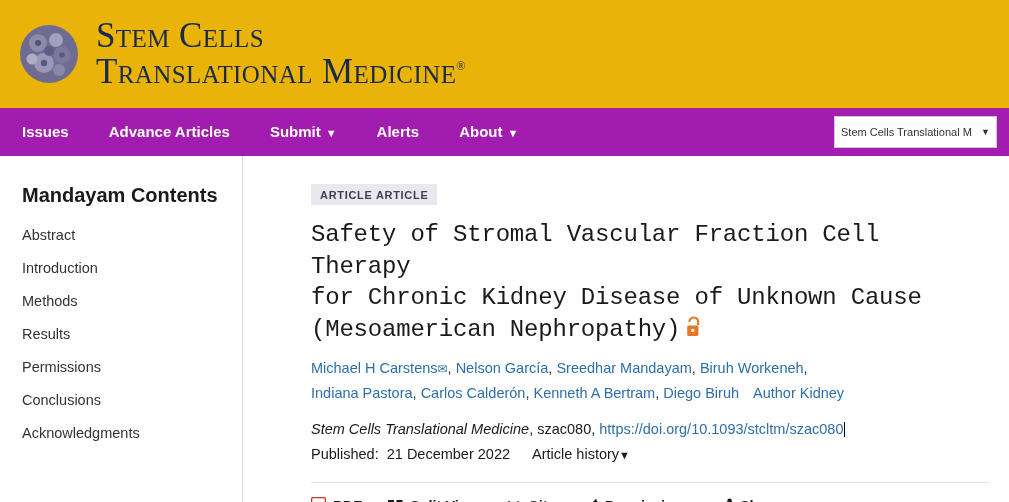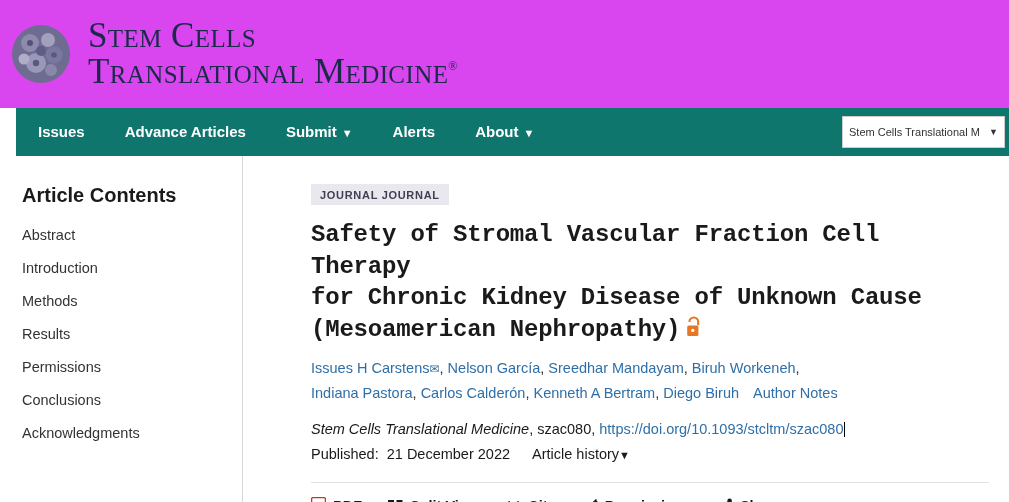--- a/index.html
+++ b/index.html
@@ -9,22 +9,22 @@
     overflow: hidden;
     background: #ffffff;
     font-family: "Liberation Sans", sans-serif;
   }
 
   
   .masthead {
     height: 108px;
     display: flex;
     align-items: center;
-    padding-left: 10px;
-    background: #d946ef;
+    padding-left: 18px;
+    background: #eab308;
   }
   .logo-mark {
     width: 62px; height: 62px;
     margin-right: 16px;
     flex: 0 0 auto;
   }
   .journal-title {
     font-family: "Liberation Serif", serif;
     color: #1b2a4a;
     line-height: 1.03;
@@ -41,42 +41,41 @@
     display: block;
   }
   .journal-title .reg {
     font-size: 12px;
     vertical-align: super;
   }
 
   
   .navbar {
     height: 48px;
-    background: #0f766e;
+    background: #a21caf;
     display: flex;
     align-items: center;
     padding-left: 18px;
     position: relative;
-    margin-left: 16px;
   }
   .nav-item {
     color: #ffffff;
     font-size: 15px;
     font-weight: bold;
     padding: 0 20px;
     height: 48px;
     line-height: 48px;
     cursor: pointer;
     white-space: nowrap;
   }
   .nav-item:first-child { padding-left: 4px; }
   .nav-caret { font-size: 11px; margin-left: 5px; }
   .journal-select {
     position: absolute;
-    right: 4px;
+    right: 12px;
     top: 8px;
     width: 163px;
     height: 32px;
     background: #ffffff;
     border: 1px solid #cccccc;
     display: flex;
     align-items: center;
     padding: 0 6px;
     font-size: 11px;
     color: #333333;
@@ -127,21 +126,21 @@
     font-weight: bold;
     letter-spacing: 0.7px;
     padding: 5px 9px 4px 9px;
   }
   .article-title {
     font-family: "Liberation Mono", monospace;
     font-size: 24px;
     color: #1a1a1a;
     line-height: 1.32;
     margin: 14px 0 8px 0;
-    font-weight: bold;
+    font-weight: normal;
     letter-spacing: -0.2px;
   }
   .oa-icon {
     display: inline-block;
     vertical-align: -2px;
     margin-left: 6px;
   }
   .authors {
     font-size: 14.5px;
     line-height: 1.72;
@@ -245,47 +244,47 @@
 
   <div class="journal-select">
     <span class="sel-label">Stem Cells Translational M</span>
     <span class="sel-caret">▼</span>
   </div>
 </div>
 
 <div class="content">
 
   <div class="sidebar">
-    <h2>Article Contents</h2>
+    <h2>Mandayam Contents</h2>
     <div class="toc-item">Abstract</div>
     <div class="toc-item">Introduction</div>
     <div class="toc-item">Methods</div>
     <div class="toc-item">Results</div>
     <div class="toc-item">Permissions</div>
     <div class="toc-item">Conclusions</div>
     <div class="toc-item">Acknowledgments</div>
   </div>
 
   <div class="main">
 
-    <span class="badge">JOURNAL JOURNAL</span>
+    <span class="badge">ARTICLE ARTICLE</span>
 
     <h1 class="article-title">
       <span>Safety of Stromal Vascular Fraction Cell Therapy</span><br>
       <span>for Chronic Kidney Disease of Unknown Cause</span><br>
       <span>(Mesoamerican Nephropathy)</span><span class="oa-icon"><svg width="17" height="22" viewBox="0 0 17 22">
             <path d="M12.2 9.2V6.1c0-2.6-2-4.6-4.4-4.6S3.4 3.5 3.4 6.1" fill="none" stroke="#e77724" stroke-width="2.1"></path>
             <rect x="1.2" y="9.4" width="11.2" height="10.6" rx="1.6" fill="#e77724"></rect>
             <circle cx="6.8" cy="14.4" r="1.7" fill="#ffffff"></circle>
           </svg></span>
     </h1>
 
     <div class="authors">
-      <a>Issues H Carstens</a><span class="mail-icon">✉</span><span class="sep">, </span><a>Nelson García</a><span class="sep">, </span><a>Sreedhar Mandayam</a><span class="sep">, </span><a>Biruh Workeneh</a><span class="sep">,</span><br>
-      <a>Indiana Pastora</a><span class="sep">, </span><a>Carlos Calderón</a><span class="sep">, </span><a>Kenneth A Bertram</a><span class="sep">, </span><a>Diego Biruh</a><a class="author-notes">Author Notes</a>
+      <a>Michael H Carstens</a><span class="mail-icon">✉</span><span class="sep">, </span><a>Nelson García</a><span class="sep">, </span><a>Sreedhar Mandayam</a><span class="sep">, </span><a>Biruh Workeneh</a><span class="sep">,</span><br>
+      <a>Indiana Pastora</a><span class="sep">, </span><a>Carlos Calderón</a><span class="sep">, </span><a>Kenneth A Bertram</a><span class="sep">, </span><a>Diego Biruh</a><a class="author-notes">Author Kidney</a>
     </div>
 
     <div class="citation">
       <span class="jname">Stem Cells Translational Medicine</span><span>, </span><span>szac080</span><span>, </span><a>https://doi.org/10.1093/stcltm/szac080</a><span class="cursor-bar"></span>
     </div>
 
     <div class="publine">
       <span class="label">Published:</span><span class="date">21 December 2022</span><span class="hist"><span>Article history</span><span class="hist-caret">▼</span></span>
     </div>
 

